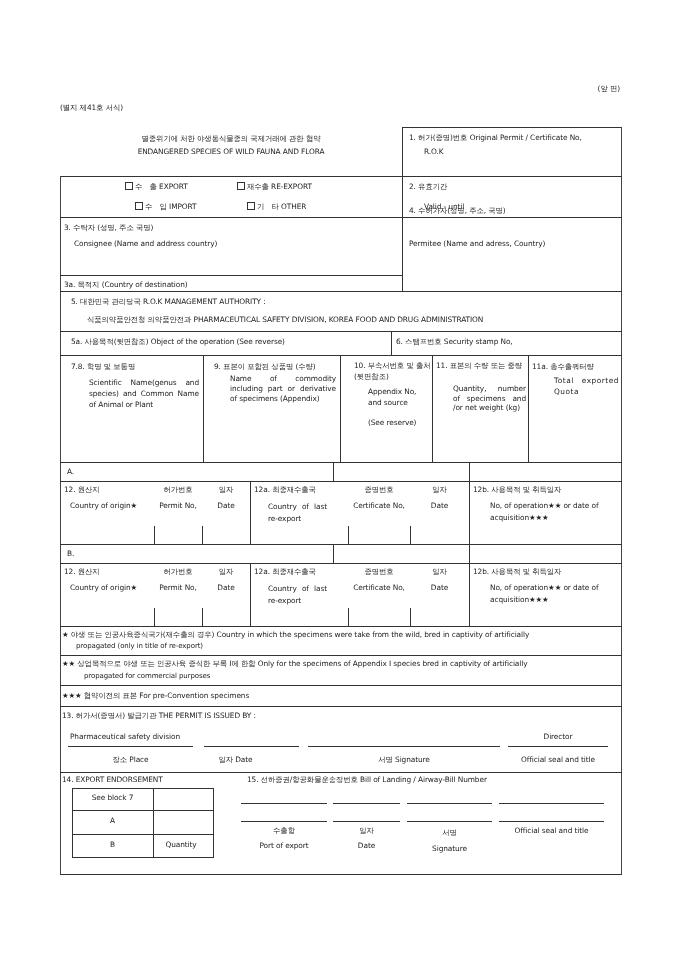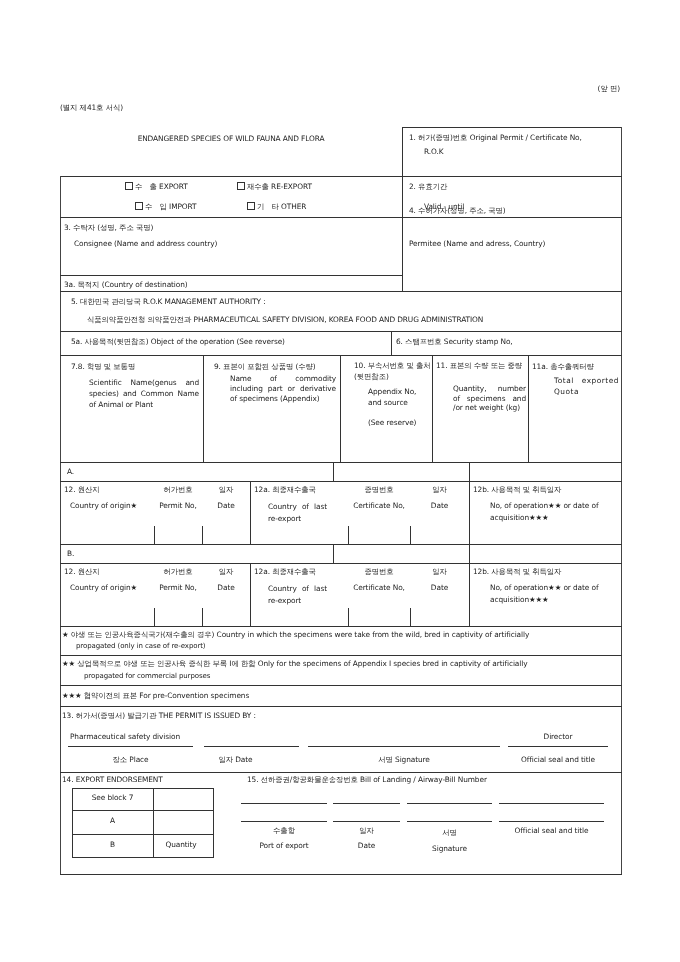--- a/index.html
+++ b/index.html
@@ -84,20 +84,21 @@
 <div class="ln h" style="left:241px;top:803px;width:86px;"></div>
 <div class="ln h" style="left:333px;top:803px;width:67px;"></div>
 <div class="ln h" style="left:407px;top:803px;width:85px;"></div>
 <div class="ln h" style="left:499px;top:803px;width:105px;"></div>
 <div class="ln h" style="left:241px;top:821px;width:86px;"></div>
 <div class="ln h" style="left:333px;top:821px;width:67px;"></div>
 <div class="ln h" style="left:407px;top:821px;width:85px;"></div>
 <div class="ln h" style="left:499px;top:821px;width:105px;"></div>
 
 <div class="t c" style="left:60px;top:132px;width:342px;line-height:13px;">
+  <div>멸종위기에 처한 야생동식물종의 국제거래에 관한 협약</div>
   <div>ENDANGERED SPECIES OF WILD FAUNA AND FLORA</div>
 </div>
 
 <div class="t" style="left:409px;top:133px;">1. 허가(증명)번호 Original Permit / Certificate No,</div>
 <div class="t" style="left:424px;top:147px;">R.O.K</div>
 
 <div class="t" style="left:125px;top:182px;"><span class="chk"></span><span>수　출 EXPORT</span></div>
 <div class="t" style="left:237px;top:182px;"><span class="chk"></span><span>재수출 RE-EXPORT</span></div>
 <div class="t" style="left:135px;top:202px;"><span class="chk"></span><span>수　입 IMPORT</span></div>
 <div class="t" style="left:247px;top:202px;"><span class="chk"></span><span>기　타 OTHER</span></div>
@@ -159,21 +160,21 @@
 <div class="t" style="left:254px;top:567px;">12a. 최종재수출국</div>
 <div class="t" style="left:268px;top:583px;width:68px;white-space:normal;line-height:12px;word-spacing:3px;">Country of last re-export</div>
 <div class="t c" style="left:348px;top:567px;width:62px;">증명번호</div>
 <div class="t c" style="left:348px;top:583px;width:62px;">Certificate No,</div>
 <div class="t c" style="left:410px;top:567px;width:59px;">일자</div>
 <div class="t c" style="left:410px;top:583px;width:59px;">Date</div>
 <div class="t" style="left:473px;top:567px;">12b. 사용목적 및 취득일자</div>
 <div class="t" style="left:490px;top:582px;width:130px;white-space:normal;line-height:12px;">No, of operation★★ or date of acquisition★★★</div>
 
 <div class="t" style="left:62px;top:630px;"><span>★</span> <span>야생 또는 인공사육증식국가(재수출의 경우) Country in which the specimens were take from the wild, bred in captivity of artificially</span></div>
-<div class="t" style="left:76px;top:642px;font-size:7px;">propagated (only in case of re-export)</div>
+<div class="t" style="left:76px;top:642px;font-size:7px;">propagated (only in title of re-export)</div>
 <div class="t" style="left:62px;top:659px;"><span>★★</span> <span>상업목적으로 야생 또는 인공사육 증식한 부록 Ⅰ에 한함 Only for the specimens of Appendix Ⅰ species bred in captivity of artificially</span></div>
 <div class="t" style="left:84px;top:672px;font-size:7px;">propagated for commercial purposes</div>
 <div class="t" style="left:62px;top:691px;"><span>★★★</span> <span>협약이전의 표본 For pre-Convention specimens</span></div>
 
 <div class="t" style="left:62px;top:711px;">13. 허가서(증명서) 발급기관 THE PERMIT IS ISSUED BY :</div>
 <div class="t" style="left:70px;top:732px;">Pharmaceutical safety division</div>
 <div class="t c" style="left:508px;top:732px;width:100px;">Director</div>
 <div class="t c" style="left:68px;top:755px;width:125px;">장소 Place</div>
 <div class="t c" style="left:188px;top:755px;width:95px;">일자 Date</div>
 <div class="t c" style="left:308px;top:755px;width:192px;">서명 Signature</div>

